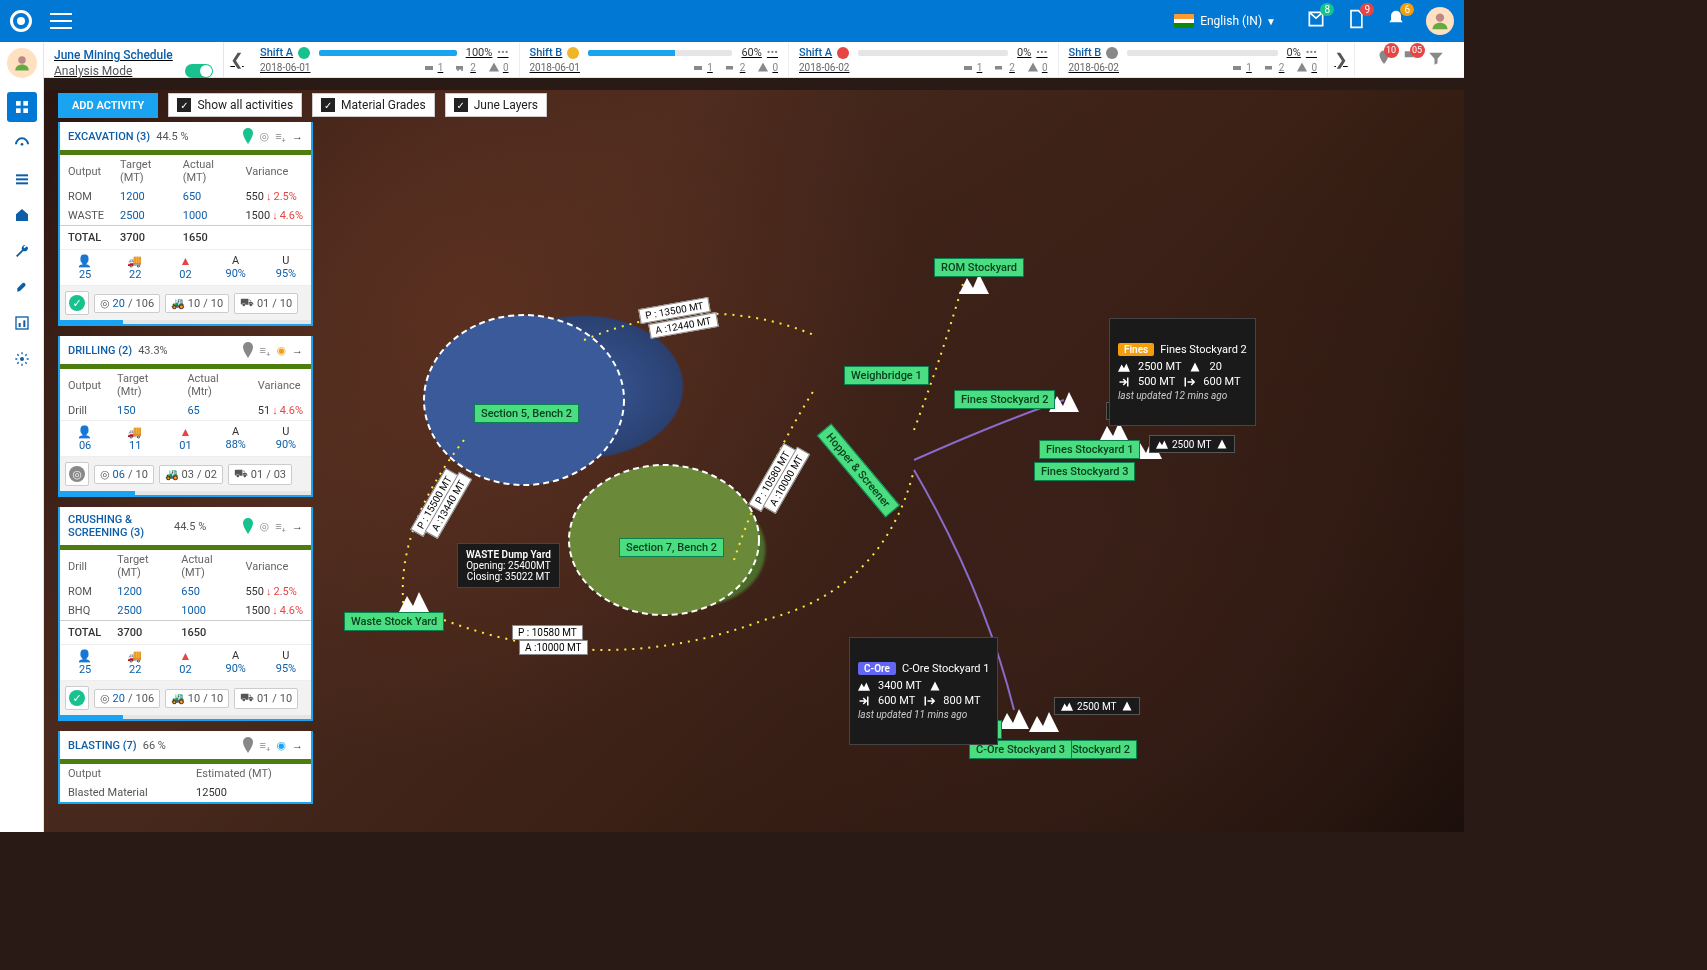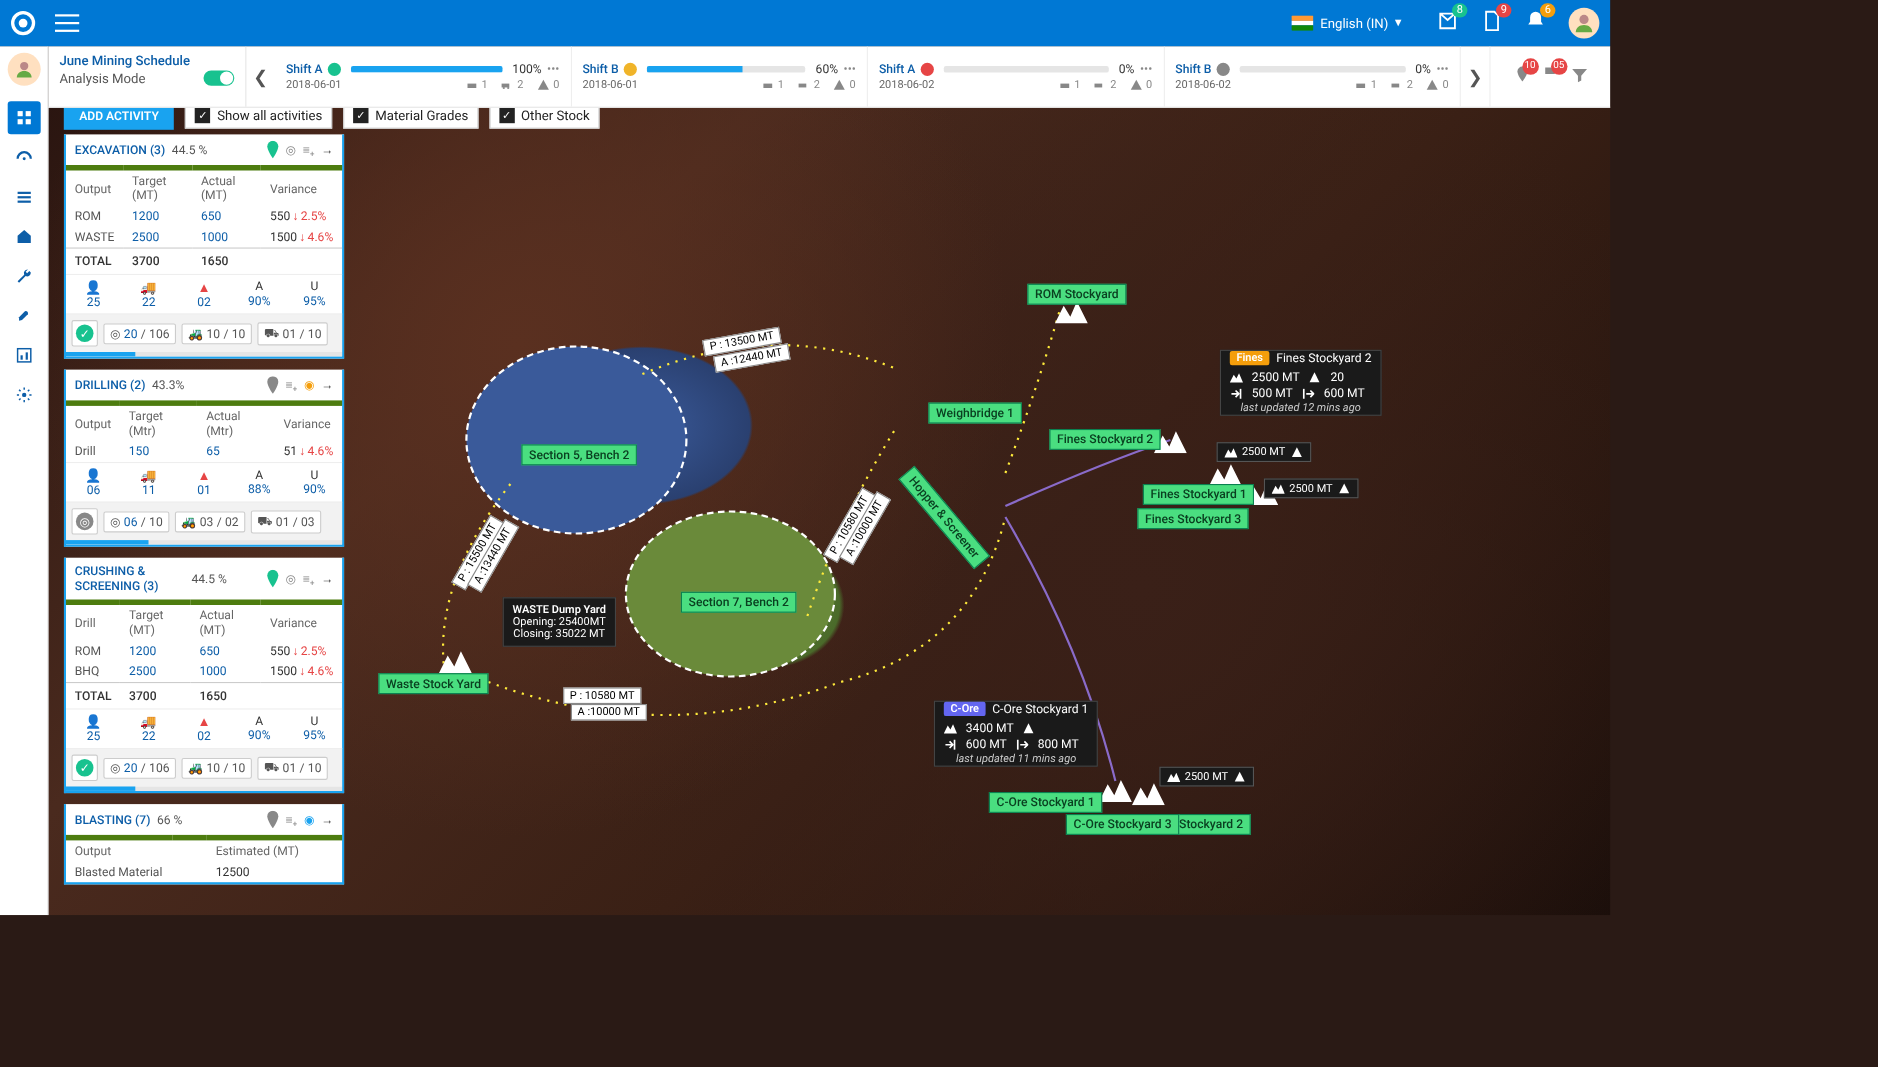--- a/index.html
+++ b/index.html
@@ -22,21 +22,21 @@
 .topbar .avatar { width: 28px; height: 28px; border-radius: 50%; background: #ffe0c0; margin-left: 10px; display:flex; align-items:center; justify-content:center; overflow:hidden;}
 
 
 .leftnav { position: absolute; top: 42px; left: 0; width: 44px; bottom: 0; background: #fff; border-right: 1px solid #e5e5e5; display: flex; flex-direction: column; align-items: center; padding-top: 6px; z-index: 40; }
 .leftnav .av { width: 30px; height: 30px; border-radius: 50%; background:#ffe0c0; margin-bottom: 14px; display:flex; align-items:center; justify-content:center;}
 .leftnav .nitem { width: 30px; height: 30px; display: flex; align-items: center; justify-content: center; margin-bottom: 6px; color: #0d5ea8; cursor: pointer; border-radius:3px;}
 .leftnav .nitem svg { width: 16px; height: 16px; fill: currentColor; }
 .leftnav .nitem.active { background: #0078d4; color: #fff; }
 
 
-.infobar { position: absolute; top: 42px; left: 44px; right: 0; height: 56px; display: flex; z-index: 35; background:#fff; border-bottom:1px solid #e5e5e5;}
+.infobar { position: absolute; top: 42px; left: 44px; right: 0; height: 36px; display: flex; z-index: 35; background:#fff; border-bottom:1px solid #e5e5e5;text-decoration:underline;}
 .infobar .sched { width: 180px; padding: 6px 10px; font-size: 12px; border-right:1px solid #e5e5e5; }
 .infobar .sched .title { color: #0d5ea8; font-weight: 500; }
 .infobar .sched .mode { display: flex; justify-content: space-between; align-items: center; margin-top: 2px; color:#555;}
 .toggle { width: 28px; height: 14px; background: #18c28f; border-radius: 7px; position: relative; }
 .toggle::after { content: ""; position: absolute; width: 12px; height: 12px; background: #fff; border-radius: 50%; top: 1px; right: 1px; }
 .infobar .shifts { flex: 1; display: flex; align-items: stretch; }
 .shift-nav { width: 26px; display: flex; align-items: center; justify-content: center; cursor: pointer; color:#555;}
 .shift { flex: 1; border-right: 1px solid #eee; padding: 4px 10px; font-size: 11px; display:flex; flex-direction:column; justify-content:center;}
 .shift .row1 { display: flex; align-items: center; gap: 5px; margin-bottom: 2px;}
 .shift .name { color:#0d5ea8; font-weight:500;}
@@ -100,21 +100,21 @@
   radial-gradient(circle at 30% 30%, #5a3020 0%, transparent 40%),
   radial-gradient(circle at 70% 60%, #3a2018 0%, transparent 50%),
   linear-gradient(135deg, #2a1510 0%, #4a2a1e 30%, #3a2015 60%, #1a0e0a 100%);
   z-index:1;}
 .maplabel { position:absolute; background:#4ade80; color:#0a4020; font-size:11px; padding:2px 6px; border:1px solid #0a8050; font-weight:500; white-space:nowrap; z-index:5;}
 .maplabel.rot{ transform-origin: left center;}
 .pathlabel { position:absolute; background:#fff; font-size:10px; padding:1px 5px; border:1px solid #888; white-space:nowrap; z-index:5;}
 .pile { position:absolute; z-index:4;}
 .pile svg{ width:30px; height:24px; fill:#fff;}
 .infochip { position:absolute; background:#1a1a1a; color:#fff; font-size:10px; padding:2px 6px; display:flex; align-items:center; gap:4px; z-index:5; border:1px solid #555;}
-.popup { position:absolute; background:#1a1a1a; color:#fff; padding:0 8px; font-size:11px; z-index:8; border:1px solid #444; min-width:140px;text-align:center;}
+.popup { position:absolute; background:#1a1a1a; color:#fff; padding:24px 8px; font-size:11px; z-index:8; border:1px solid #444; min-width:140px;}
 .popup .ptitle{ display:flex; align-items:center; gap:6px; margin-bottom:4px;}
 .popup .tag{ padding:1px 6px; border-radius:2px; font-size:10px; font-weight:600;}
 .popup .prow{ display:flex; align-items:center; gap:8px; margin:2px 0;}
 .popup .upd{ font-style:italic; font-size:10px; color:#ccc; margin-top:2px;}
 .dumpbox { position:absolute; background:#1a1a1a; color:#fff; text-align:center; font-size:10px; padding:5px 8px; z-index:6; border:1px solid #444;margin-left:28px;}
 
 svg.mini{width:12px;height:12px;fill:currentColor;vertical-align:middle;}
 svg.mapsvg{position:absolute;top:0;left:0;width:100%;height:100%;z-index:2;pointer-events:none;}
 </style>
 </head>
@@ -370,21 +370,21 @@
   <label class="chk">
       <span class="box">✓</span>
       <span>Show all activities</span>
     </label>
   <label class="chk">
       <span class="box">✓</span>
       <span>Material Grades</span>
     </label>
   <label class="chk">
       <span class="box">✓</span>
-      <span>Other Stock</span>
+      <span>June Layers</span>
     </label>
 </div>
 
 <div class="map">
   <svg class="mapsvg" viewBox="0 0 1420 742">
     <ellipse cx="480" cy="310" rx="100" ry="85" fill="#3a5a9a" stroke="#fff" stroke-width="2" stroke-dasharray="6 4"></ellipse>
     <ellipse cx="620" cy="450" rx="95" ry="75" fill="#6a8a3a" stroke="#fff" stroke-width="2" stroke-dasharray="6 4"></ellipse>
     <path d="M540 250 Q660 200 770 245" fill="none" stroke="#ffeb3b" stroke-width="2" stroke-dasharray="2 6"></path>
     <path d="M420 350 Q350 440 360 520" fill="none" stroke="#ffeb3b" stroke-width="2" stroke-dasharray="2 6"></path>
     <path d="M690 470 Q720 380 770 300" fill="none" stroke="#ffeb3b" stroke-width="2" stroke-dasharray="2 6"></path>

